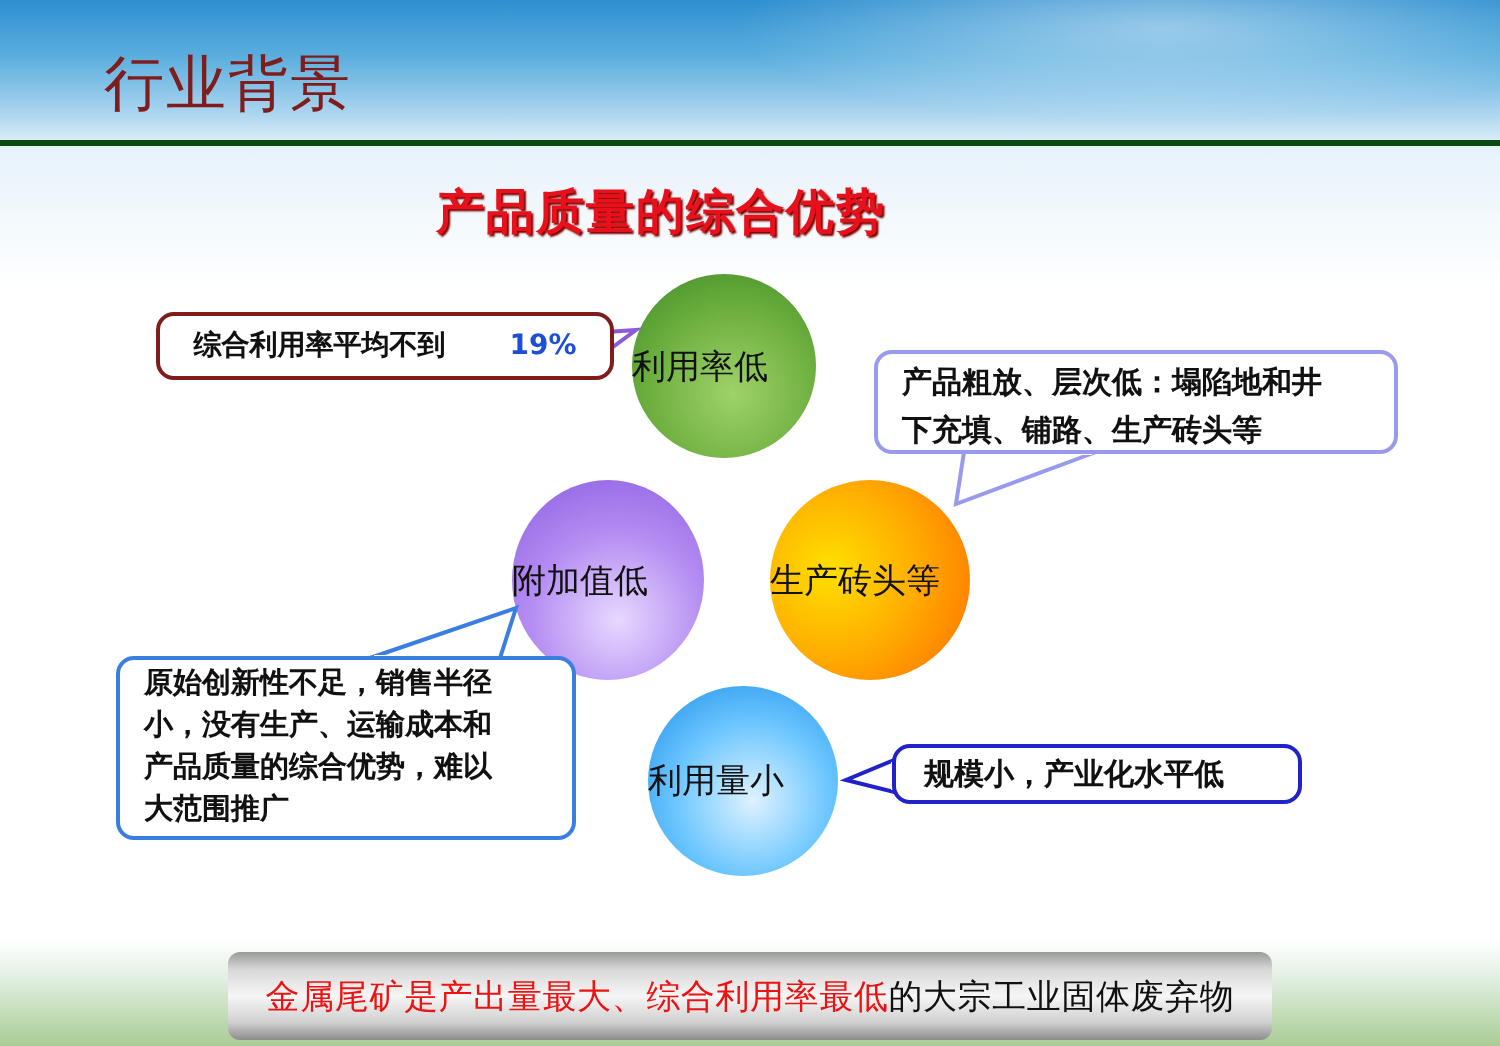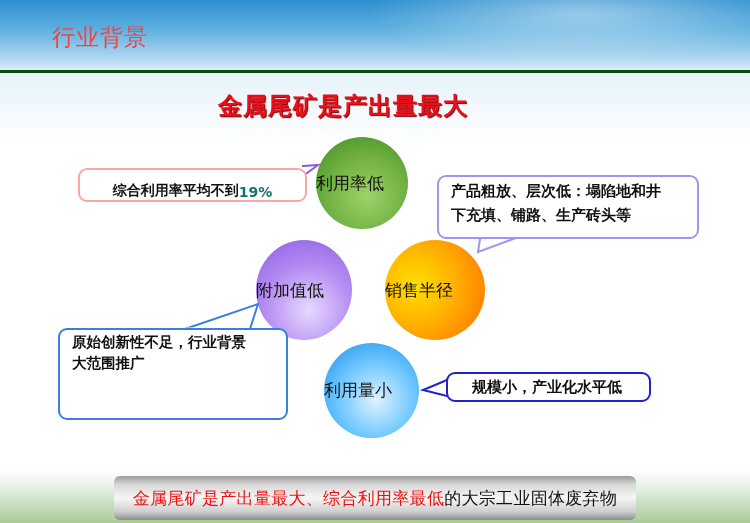--- a/index.html
+++ b/index.html
@@ -3,75 +3,75 @@
 <meta charset="utf-8">
 <style>
   html, body { margin:0; padding:0; }
   body { width:750px; height:523px; overflow:hidden; position:relative;
          font-family:"DejaVu Sans", sans-serif; background:#fff; }
   .header { position:absolute; left:0; top:0; width:750px; height:70px;
     background: linear-gradient(180deg,#2e8fd0 0%,#5aaede 40%,#a9d4ef 80%,#d8ecf8 100%); }
   .header::after { content:""; position:absolute; right:0; top:0; width:420px; height:70px;
     background: radial-gradient(ellipse at 60% 20%, rgba(255,255,255,0.45), rgba(255,255,255,0) 60%); }
   .title { position:absolute; left:52px; top:22px; font-family:"DejaVu Serif", serif;
-    font-size:23px; color:#ef4444; letter-spacing:1px; z-index:2; }
+    font-size:30px; color:#7f1d1d; letter-spacing:1px; z-index:2; }
   .hline { position:absolute; left:0; top:70px; width:750px; height:3px; background:#0d4a12; }
   .content-bg { position:absolute; left:0; top:73px; width:750px; height:70px;
     background: linear-gradient(180deg,#e6f2fa,#ffffff); }
   .footer-bg { position:absolute; left:0; top:470px; width:750px; height:53px;
     background: linear-gradient(180deg,#ffffff 0%,#e3efe3 35%,#a9cc94 100%); }
   .subtitle { position:absolute; left:218px; top:90px; font-family:"DejaVu Serif", serif;
     font-weight:bold; font-size:24px; color:#e8101a; text-shadow:1px 1px 1px #7a0000; letter-spacing:1px; }
   .circle { position:absolute; border-radius:50%; display:flex; align-items:center; justify-content:flex-start;
     font-family:"DejaVu Serif", serif; font-size:17px; color:#111; }
   .c-green { left:316px; top:137px; width:92px; height:92px;
     background: radial-gradient(circle at 55% 65%, #9fd26a 0%, #6cae3e 55%, #3d8a26 100%); }
   .c-purple { left:256px; top:240px; width:96px; height:100px;
     background: radial-gradient(circle at 55% 70%, #e7d9ff 0%, #b48cf2 50%, #8a5ce0 100%); }
   .c-orange { left:385px; top:240px; width:100px; height:100px;
     background: radial-gradient(circle at 30% 45%, #ffe000 0%, #ffb000 45%, #ff6d00 100%); }
   .c-blue { left:324px; top:343px; width:95px; height:95px;
     background: radial-gradient(circle at 55% 60%, #dff2ff 0%, #6cc6ff 50%, #1a8de8 100%); font-family: Liberation Serif, serif; }
   .callout { position:absolute; background:#fff; border-radius:9px; font-weight:bold; color:#111; }
-  .co1 { left:78px; top:168px; width:225px; height:30px; border:2px solid #fca5a5; font-size:14px;
-    display:flex; align-items:flex-end; justify-content:center; }
-  .co1 .pct { color:#0f766e; }
-  .co2 { left:437px; top:175px; width:262px; height:64px; border:2px solid #9999ee; font-size:15px;
+  .co1 { left:78px; top:156px; width:225px; height:30px; border:2px solid #7f1d1d; font-size:14px;
+    display:flex; align-items:center; justify-content:center; }
+  .co1 .pct { color:#1d4ed8;padding-left:32px; }
+  .co2 { left:437px; top:175px; width:262px; height:52px; border:2px solid #9999ee; font-size:15px;
     line-height:24px; padding:2px 0 0 12px; box-sizing:border-box; }
   .co3 { left:58px; top:328px; width:230px; height:92px; border:2px solid #3a7ee0; font-size:14.5px;
     line-height:21px; padding:2px 0 0 12px; box-sizing:border-box; }
   .co4 { left:446px; top:372px; width:205px; height:30px; border:2px solid #2222cc; font-size:15px;
-    display:flex; align-items:center; padding-left:24px; box-sizing:border-box; }
+    display:flex; align-items:center; padding-left:14px; box-sizing:border-box; }
   svg.tail { position:absolute; overflow:visible; }
   .banner { position:absolute; left:114px; top:476px; width:522px; height:44px; border-radius:6px;
     background: linear-gradient(180deg,#9a9a9a 0%,#d8d8d8 20%,#f6f6f6 50%,#d0d0d0 80%,#8c8c8c 100%);
     display:flex; align-items:center; justify-content:center; font-family:"DejaVu Serif", serif;
     font-size:17px; letter-spacing:0.3px; }
   .banner .red { color:#ee1111; }
   .banner .blk { color:#111;font-family:Liberation Mono, monospace; }
 </style>
 </head>
 <body>
 
 <div class="header"></div>
 <div class="title">行业背景</div>
 <div class="hline"></div>
 <div class="content-bg"></div>
 <div class="footer-bg"></div>
 
-<div class="subtitle">金属尾矿是产出量最大</div>
+<div class="subtitle">产品质量的综合优势</div>
 
 <div class="circle c-green">
     <span>利用率低</span>
   </div>
 <div class="circle c-purple">
     <span>附加值低</span>
   </div>
 <div class="circle c-orange">
-    <span>销售半径</span>
+    <span>生产砖头等</span>
   </div>
 <div class="circle c-blue">
     <span>利用量小</span>
   </div>
 
 <svg class="tail" style="left:0;top:0;" width="750" height="523">
   <polygon points="303,166 318,165 303,176" fill="#fff" stroke="#8a5ad8" stroke-width="2"></polygon>
   <line x1="303" y1="167" x2="303" y2="175" stroke="#fff" stroke-width="3"></line>
 </svg>
 <svg class="tail" style="left:0;top:0;" width="750" height="523">
@@ -89,21 +89,23 @@
 
 <div class="callout co1">
   <span>综合利用率平均不到</span>
     <span class="pct">19%</span>
 </div>
 <div class="callout co2">
   <div>产品粗放、层次低：塌陷地和井</div>
   <div>下充填、铺路、生产砖头等</div>
 </div>
 <div class="callout co3">
-  <div>原始创新性不足，行业背景</div>
+  <div>原始创新性不足，销售半径</div>
+  <div>小，没有生产、运输成本和</div>
+  <div>产品质量的综合优势，难以</div>
   <div>大范围推广</div>
 </div>
 <div class="callout co4">
   <span>规模小，产业化水平低</span>
 </div>
 
 <div class="banner">
   <span class="red">金属尾矿是产出量最大、综合利用率最低</span>
     <span class="blk">的大宗工业固体废弃物</span>
 </div>

